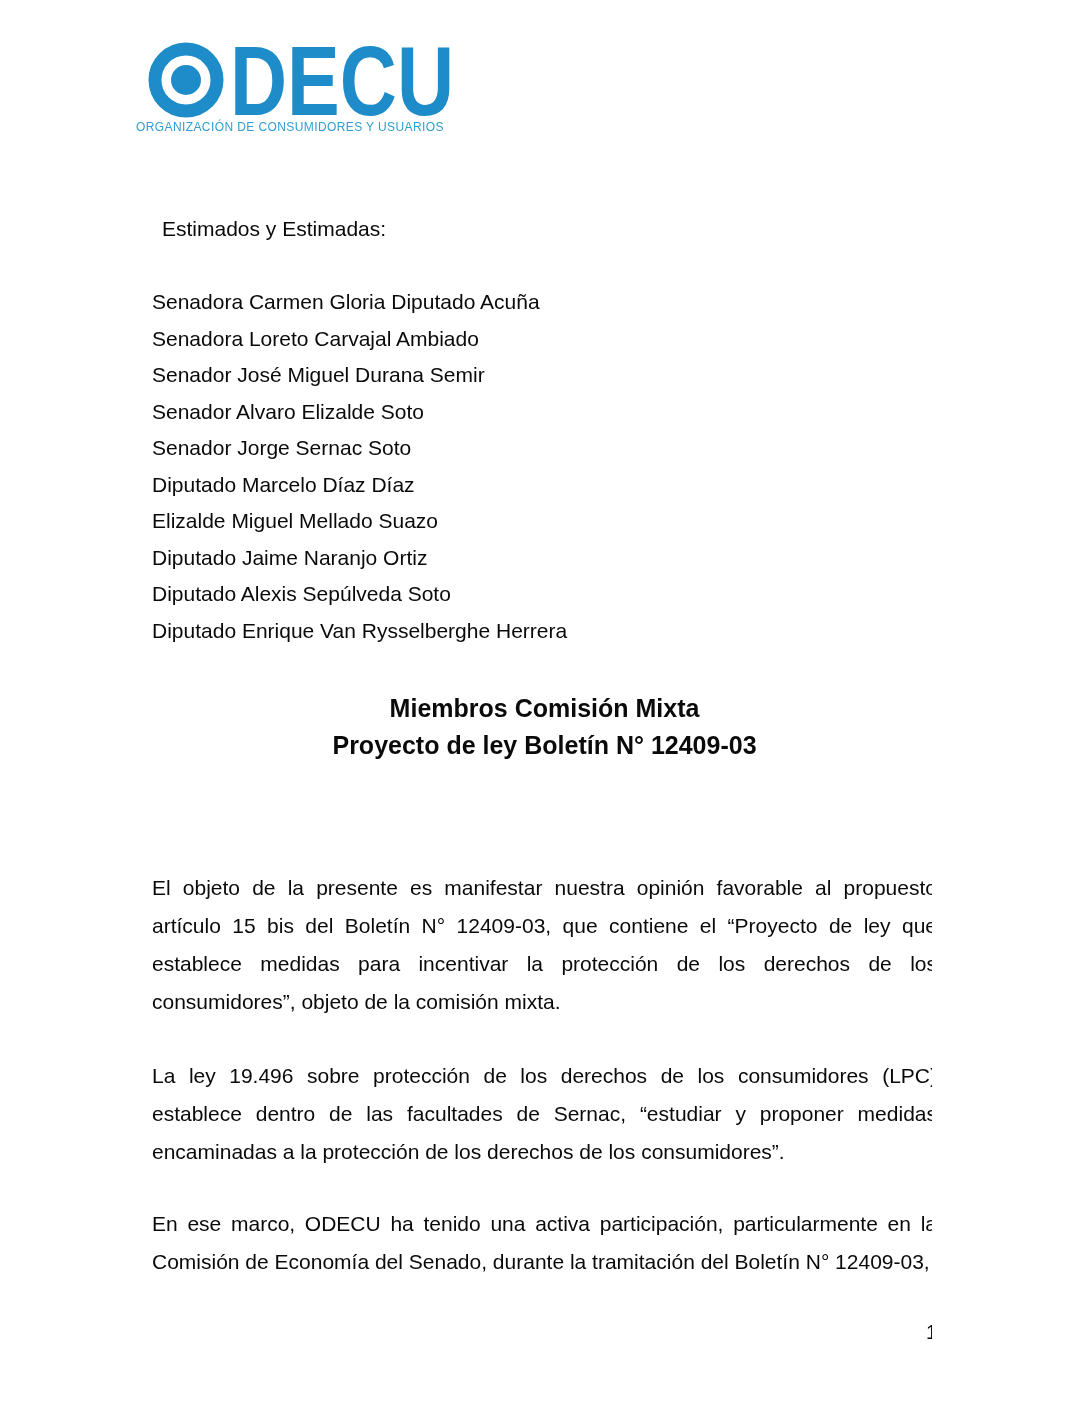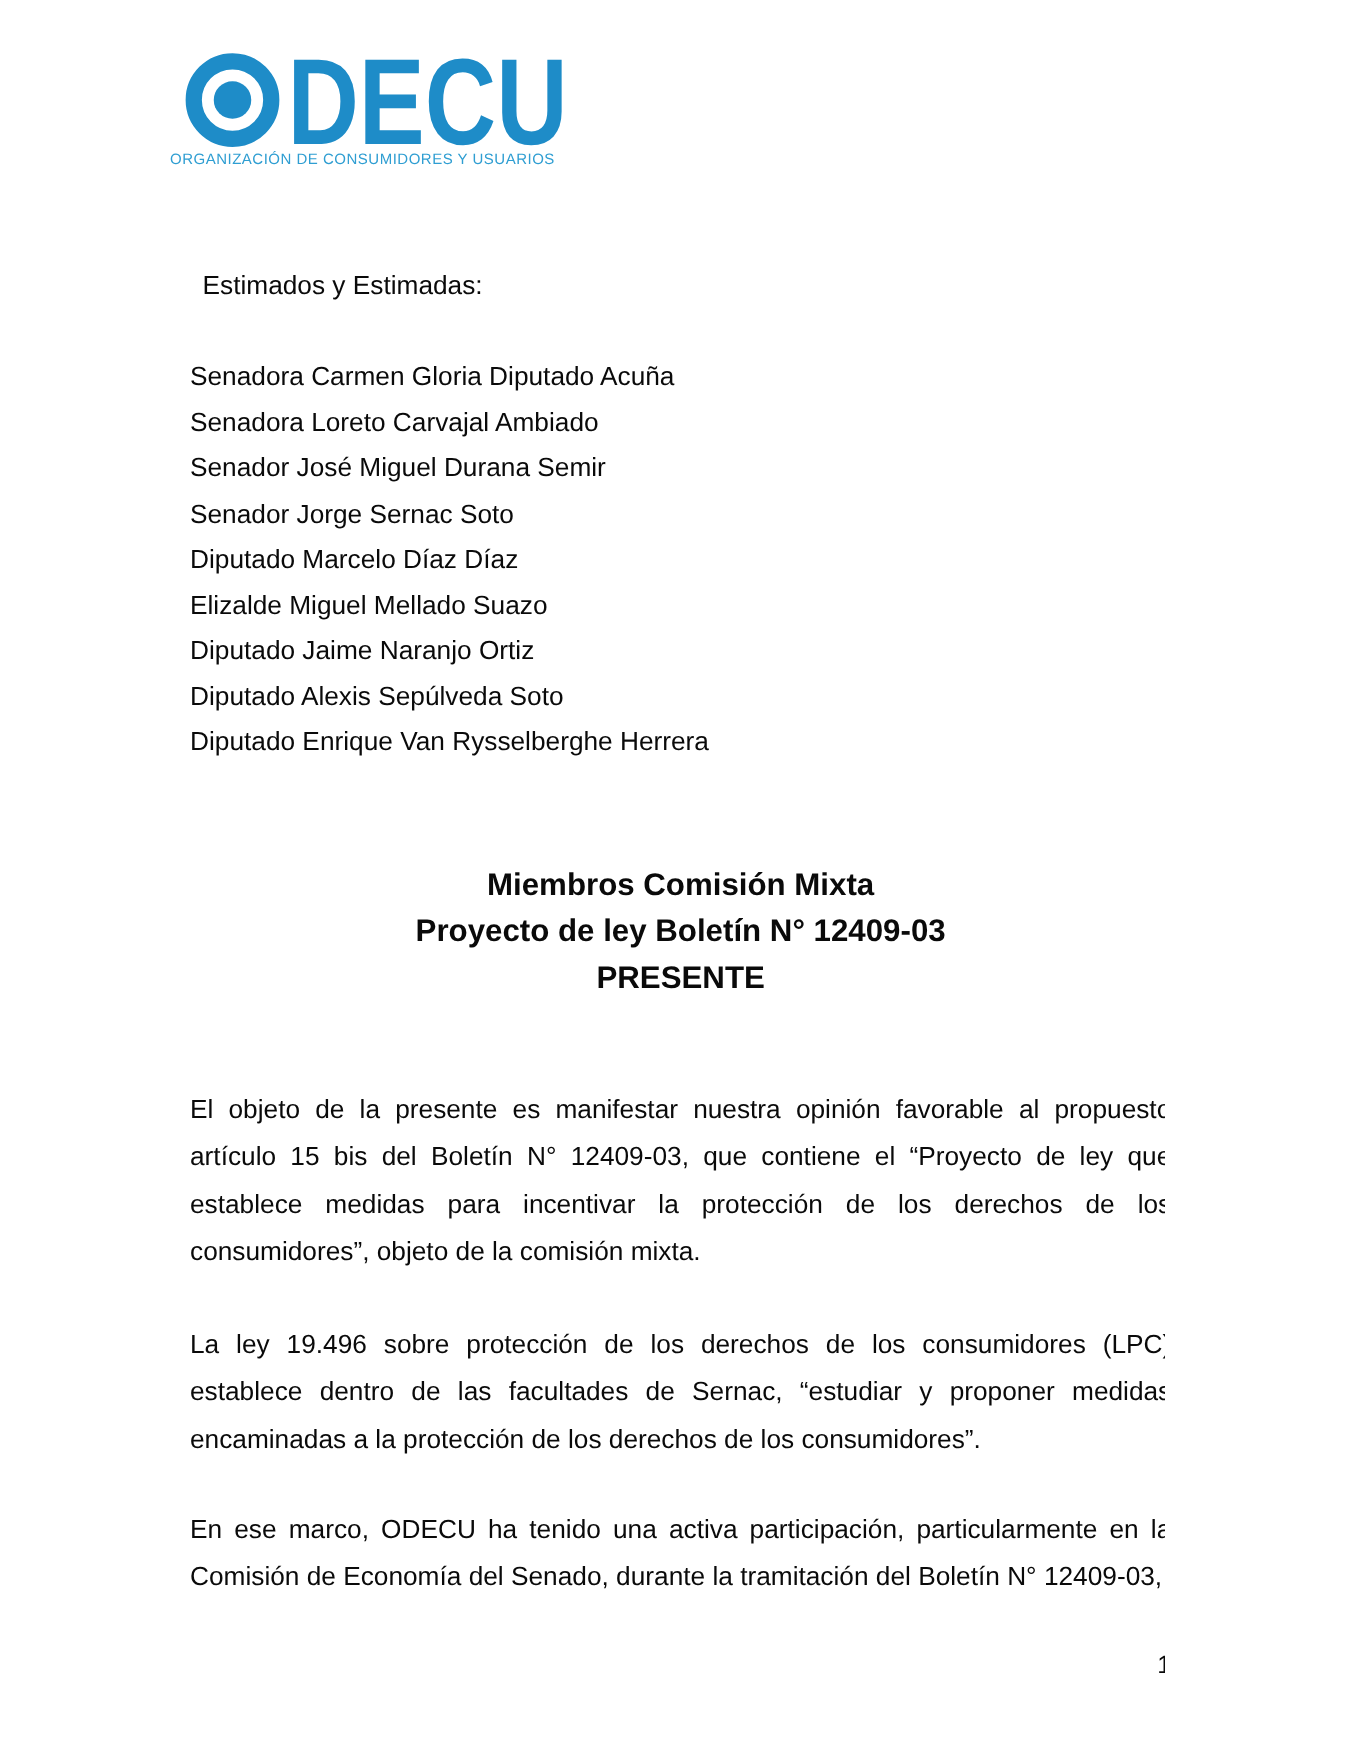--- a/index.html
+++ b/index.html
@@ -113,32 +113,32 @@
     </svg>
   </div>
   <div class="logo-tagline">ORGANIZACIÓN DE CONSUMIDORES Y USUARIOS</div>
 
   <p class="greeting">Estimados y Estimadas:</p>
 
   <div class="recipients">
     <div class="recipient-line">Senadora Carmen Gloria Diputado Acuña</div>
     <div class="recipient-line">Senadora Loreto Carvajal Ambiado</div>
     <div class="recipient-line">Senador José Miguel Durana Semir</div>
+    <div class="recipient-line">Senador Alvaro Elizalde Soto</div>
     <div class="recipient-line">Senador Jorge Sernac Soto</div>
     <div class="recipient-line">Diputado Marcelo Díaz Díaz</div>
     <div class="recipient-line">Elizalde Miguel Mellado Suazo</div>
     <div class="recipient-line">Diputado Jaime Naranjo Ortiz</div>
     <div class="recipient-line">Diputado Alexis Sepúlveda Soto</div>
     <div class="recipient-line">Diputado Enrique Van Rysselberghe Herrera</div>
   </div>
 
   <div class="addressee">
     <div class="addressee-line">Miembros Comisión Mixta</div>
     <div class="addressee-line">Proyecto de ley Boletín N° 12409-03</div>
-    <div class="addressee-line">PRESENTE</div>
   </div>
 
   <p class="body-par par-1">El objeto de la presente es manifestar nuestra opinión favorable al propuesto artículo 15 bis del Boletín N° 12409-03, que contiene el “Proyecto de ley que establece medidas para incentivar la protección de los derechos de los consumidores”, objeto de la comisión mixta.</p>
   <p class="body-par par-2">La ley 19.496 sobre protección de los derechos de los consumidores (LPC) establece dentro de las facultades de Sernac, “estudiar y proponer medidas encaminadas a la protección de los derechos de los consumidores”.</p>
   <p class="body-par par-3">En ese marco, ODECU ha tenido una activa participación, particularmente en la Comisión de Economía del Senado, durante la tramitación del Boletín N° 12409-03,</p>
 
   <div class="page-number">1</div>
 
 </div>
 

